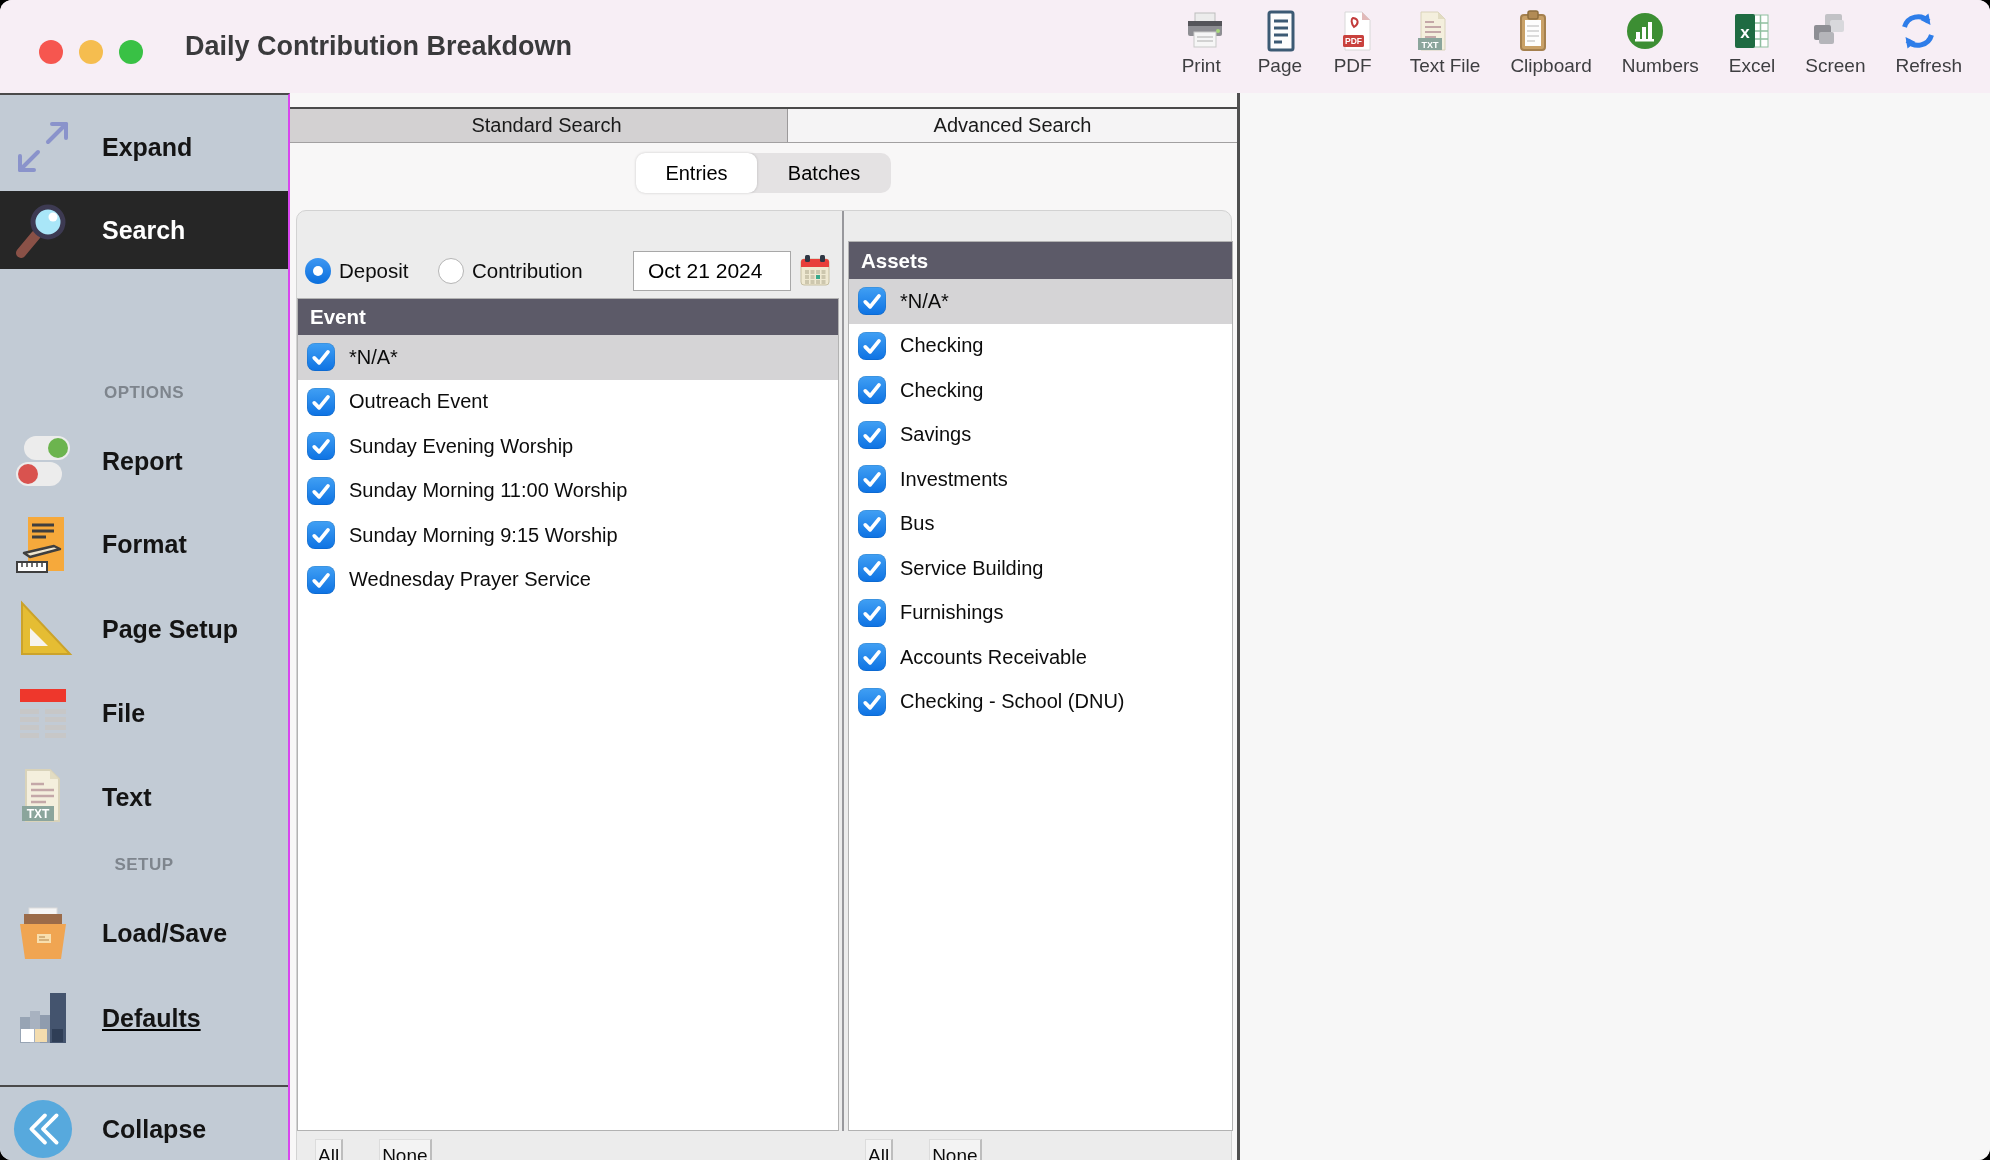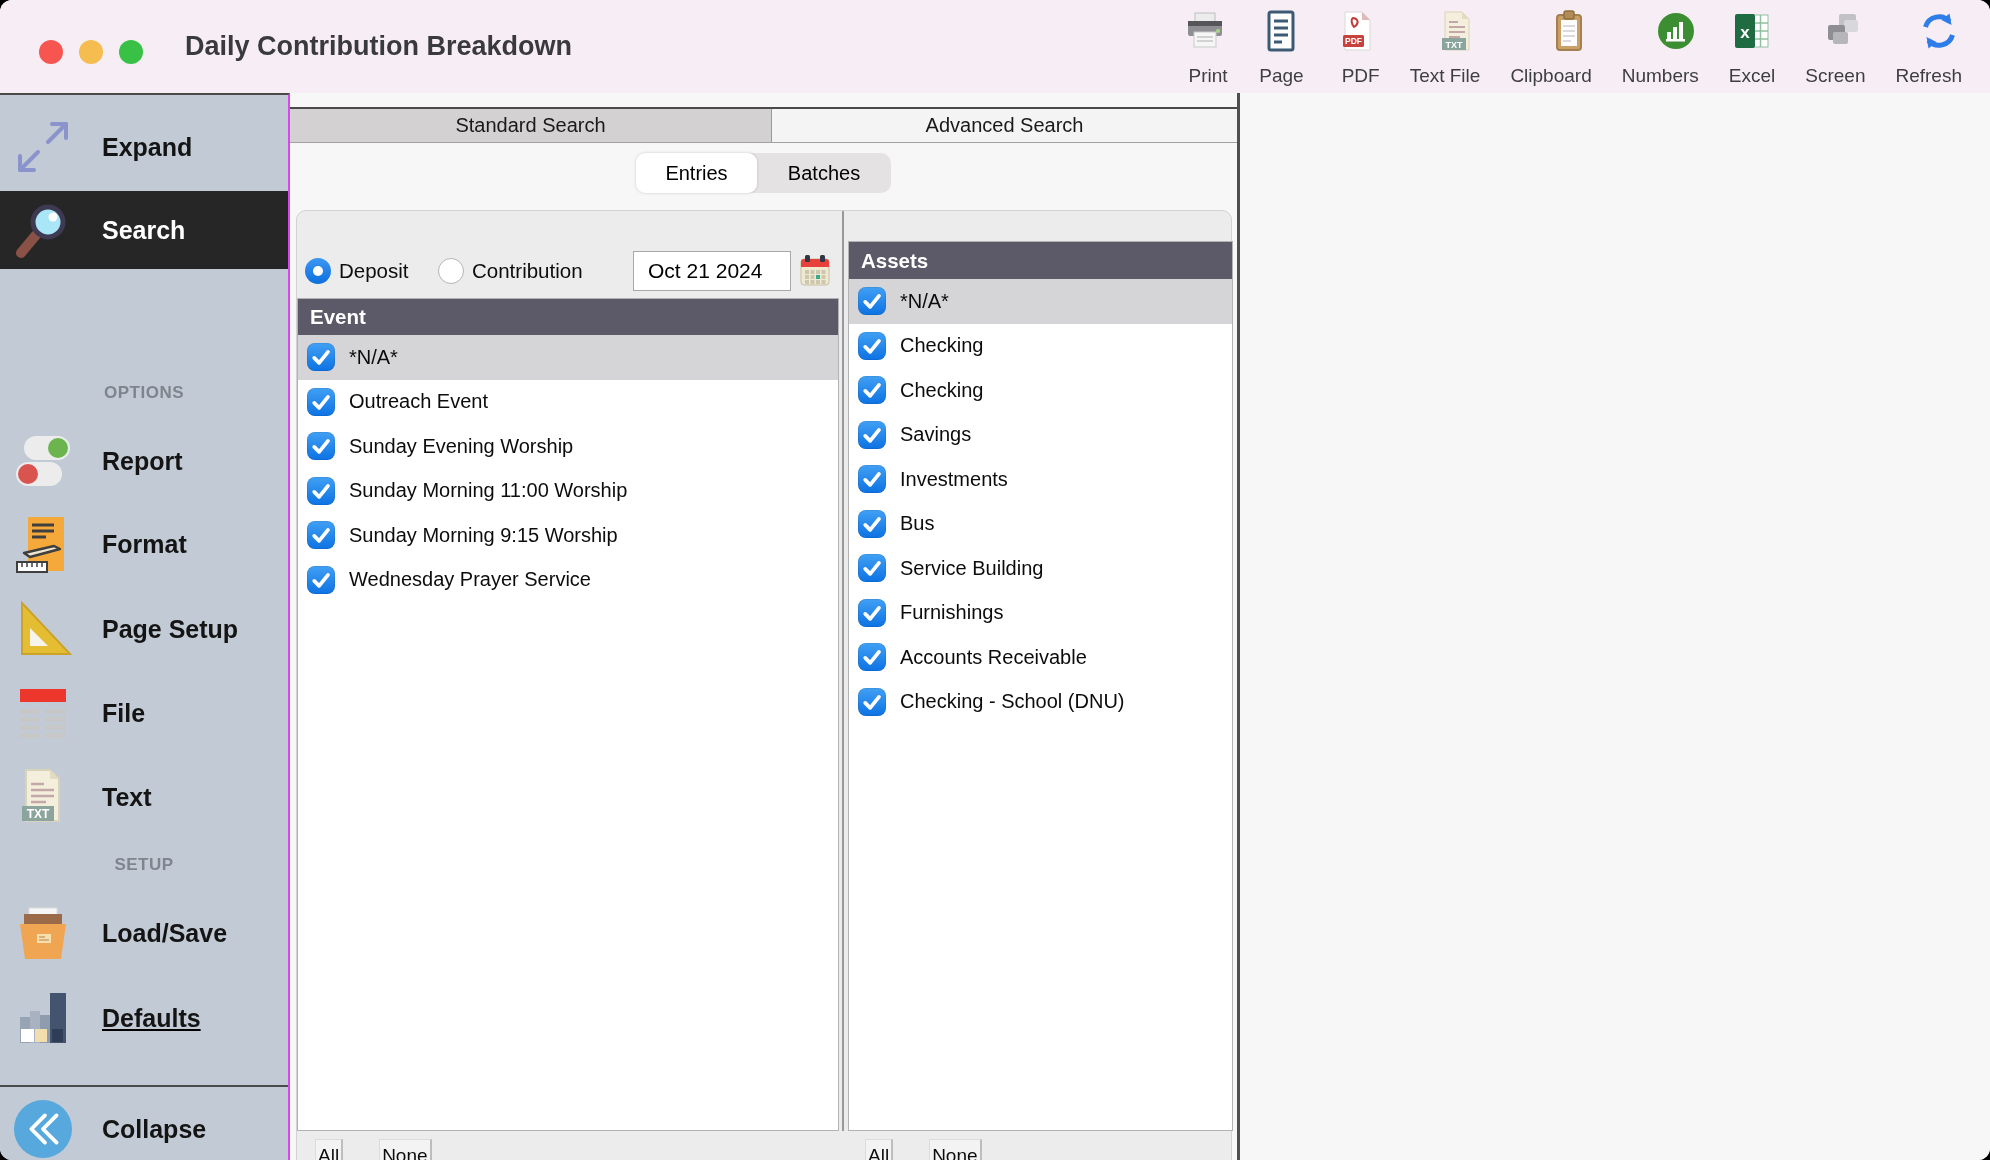--- a/index.html
+++ b/index.html
@@ -8,39 +8,39 @@
   
   #titlebar{position:absolute;left:0;top:0;width:1990px;height:93px;background:#f7eef5;border-bottom:5px solid #a3a3a3;}
   .traffic{position:absolute;top:40px;width:24px;height:24px;border-radius:50%;}
   #tl-red{left:39px;background:#f6564f;}
   #tl-yellow{left:79px;background:#f5bd4f;}
   #tl-green{left:119px;background:#39c145;}
   #window-title{position:absolute;left:185px;top:0;height:93px;line-height:93px;font-size:27px;font-weight:700;color:#3a3a3c;}
 
   
   #toolbar{position:absolute;right:28px;top:8px;display:flex;gap:30px;align-items:flex-end;}
-  .tb-item{display:flex;flex-direction:column;align-items:flex-end;gap:11px;cursor:default;}
+  .tb-item{display:flex;flex-direction:column;align-items:flex-start;gap:1px;cursor:default;}
   .tb-icon{width:46px;height:46px;display:block;}
   .tb-label{font-size:19px;color:#3e3e41;white-space:nowrap;}
 
   
   #sidebar{position:absolute;left:0;top:93px;width:290px;height:1067px;background:#c2cbd5;border-top:2px solid #4a4a4a;border-right:2px solid #d946ef;box-sizing:border-box;}
   .side-item{position:absolute;left:0;width:100%;height:84px;display:flex;align-items:center;}
   .side-icon{width:62px;margin-left:12px;display:flex;justify-content:center;flex:none;}
   .side-label{margin-left:28px;font-size:25px;font-weight:700;color:#141414;white-space:nowrap;}
   .side-heading{position:absolute;left:0;width:100%;text-align:center;font-size:17px;font-weight:700;color:#7e858d;letter-spacing:.5px;}
   #item-search{background:#262626;height:78px;}
   #item-search .side-label{color:#ffffff;}
   #side-divider{position:absolute;left:0;top:990px;width:100%;height:2px;background:#4a4a4a;}
 
   
   #main{position:absolute;left:290px;top:93px;width:947px;height:1067px;background:#f8f7f7;}
   #tabbar{position:absolute;left:0;top:14px;width:947px;height:33px;display:flex;border-top:2px solid #4a4a4a;border-bottom:1px solid #a2a0a1;box-sizing:content-box;}
   .tab{display:flex;align-items:center;justify-content:center;font-size:20px;color:#1a1a1a;}
-  #tab-standard{width:481px;background:#d3d1d2;border-right:1px solid #9b999a;}
+  #tab-standard{width:481px;background:#d3d1d2;border-right:1px solid #9b999a;padding-left:16px;}
   #tab-advanced{flex:1;background:#f5f4f5;}
 
   #segmented{position:absolute;left:346px;top:60px;width:255px;height:40px;background:#e4e2e3;border-radius:10px;}
   .seg{position:absolute;top:0;height:40px;display:flex;align-items:center;justify-content:center;font-size:20px;color:#000;}
   #seg-entries{left:0;width:121px;background:#fff;border-radius:9px;box-shadow:0 0 3px rgba(0,0,0,.18);}
   #seg-batches{left:121px;width:134px;}
 
   #box{position:absolute;left:6px;top:80px;width:936px;height:979px;background:#ececec;border:1px solid #d2d2d2;border-radius:10px;box-sizing:border-box;margin-top:37px;}
 
   .radio{position:absolute;width:26px;height:26px;border-radius:50%;box-sizing:border-box;}

